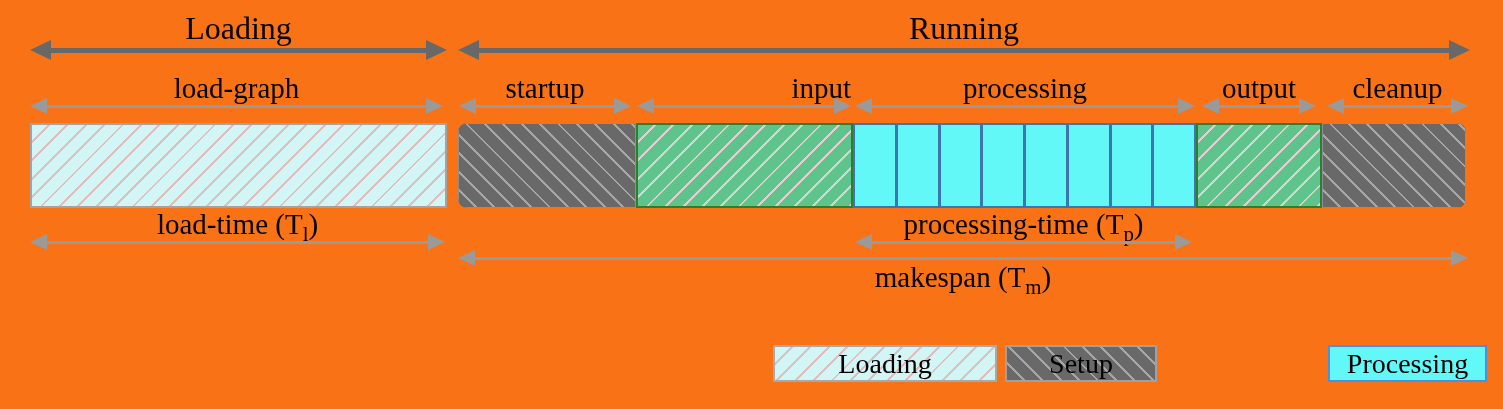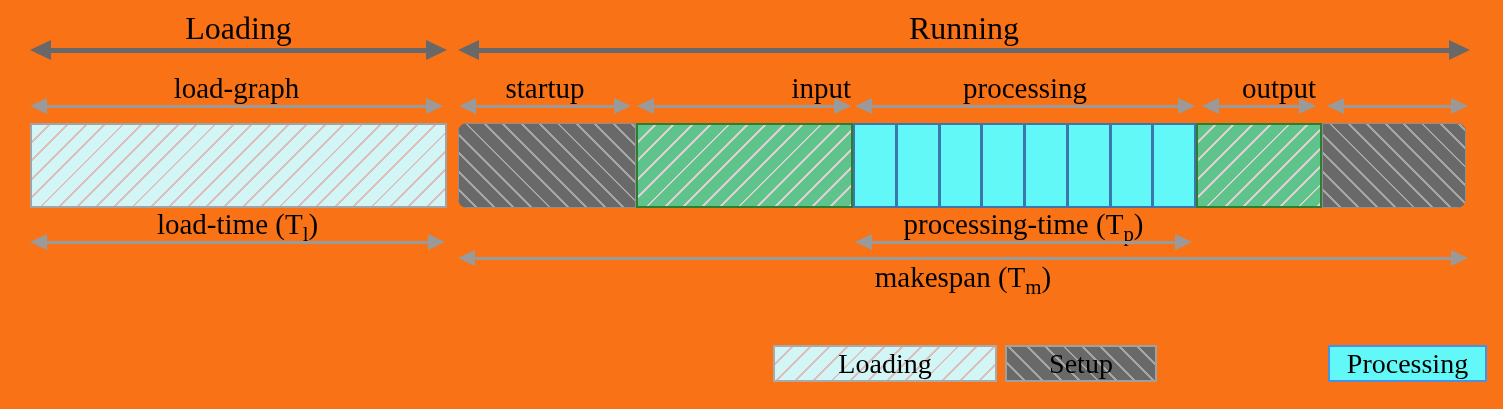--- a/index.html
+++ b/index.html
@@ -71,21 +71,22 @@
   <div class="arrow big" style="left:458px;width:1012px;top:40px;">
     <span class="hl"></span>
     <span class="ln"></span>
     <span class="hr"></span>
   </div>
 
   <div class="lbl mid" style="left:30px;width:413px;top:72px;">load-graph</div>
   <div class="lbl mid" style="left:459px;width:172px;top:72px;text-align:center;">startup</div>
   <div class="lbl mid" style="left:637px;width:214px;top:72px;text-align:right;">input</div>
   <div class="lbl mid" style="left:855px;width:340px;top:72px;">processing</div>
-  <div class="lbl mid" style="left:1202px;width:114px;top:72px;text-align:right;">output</div>
+  <div class="lbl mid" style="left:1202px;width:114px;top:72px;">output</div>
+  <div class="lbl mid" style="left:1327px;width:141px;top:72px;">cleanup</div>
 
   <div class="arrow" style="left:30px;width:413px;top:96px;">
     <span class="hl"></span>
     <span class="ln"></span>
     <span class="hr"></span>
   </div>
   <div class="arrow" style="left:459px;width:172px;top:96px;">
     <span class="hl"></span>
     <span class="ln"></span>
     <span class="hr"></span>

